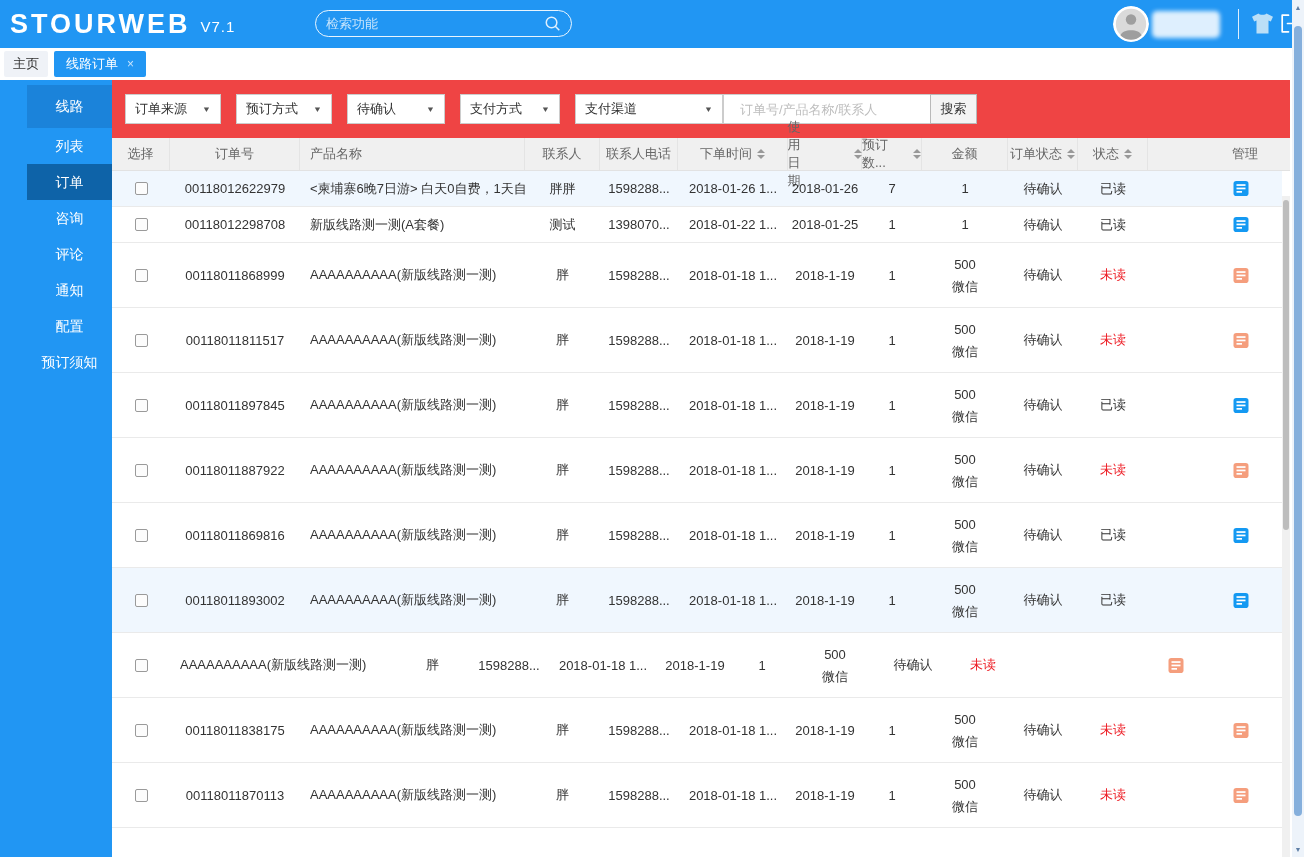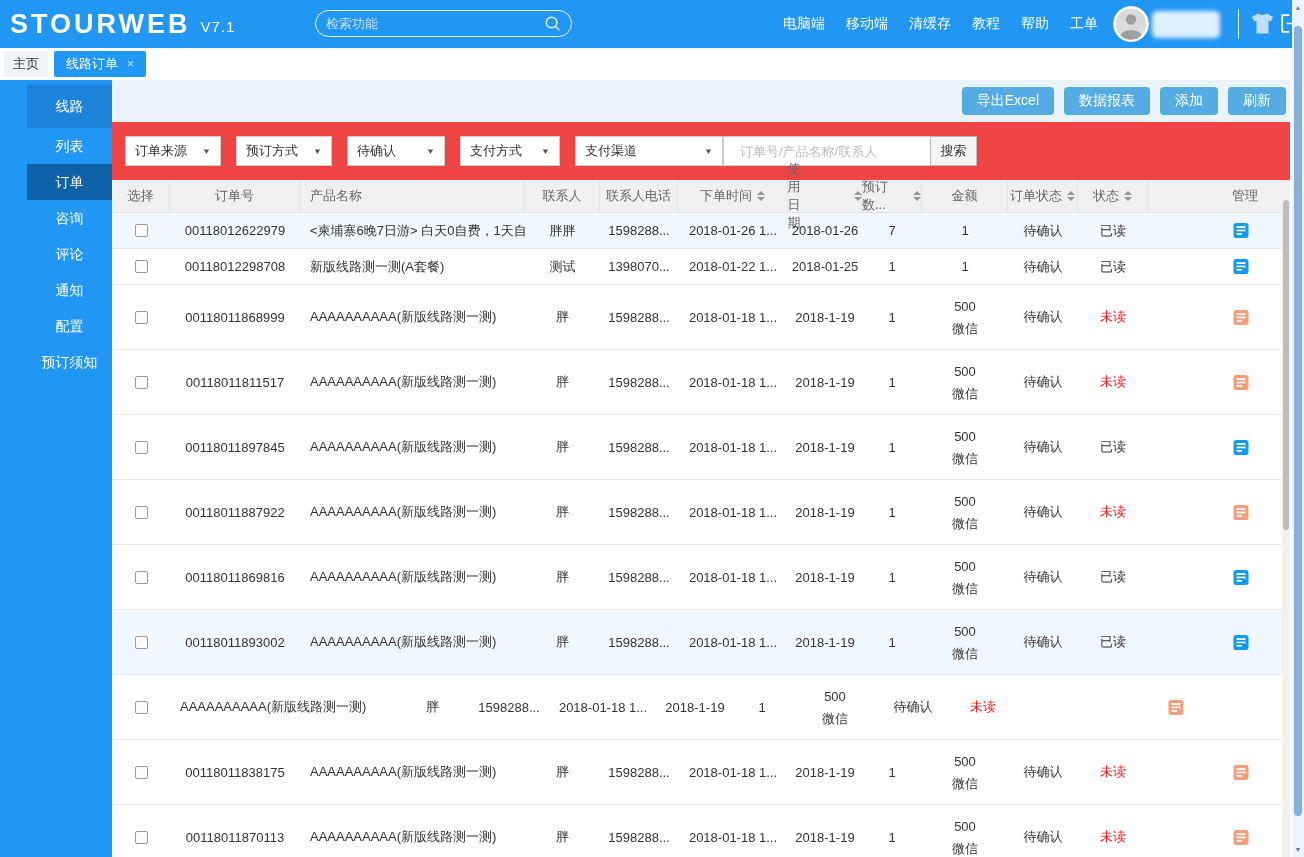--- a/index.html
+++ b/index.html
@@ -100,29 +100,20 @@
   </div>
   <div class="searchpill">
     <input placeholder="检索功能" style="">
     <span class="mag">
       <svg width="17" height="17" viewBox="0 0 18 18" fill="none" stroke="rgba(255,255,255,0.85)" stroke-width="1.6">
         <circle cx="8" cy="8" r="5.6"></circle>
           <line x1="12.2" y1="12.2" x2="16.2" y2="16.2"></line>
       </svg>
     </span>
   </div>
-  <div class="topnav">
-    <span>电脑端</span>
-    <span>移动端</span>
-    <span>清缓存</span>
-    <span>教程</span>
-    <span>帮助</span>
-    <span>工单</span>
-    <span>支持</span>
-  </div>
   <div class="avatar">
     <svg width="36" height="36" viewBox="0 0 36 36">
       <circle cx="18" cy="18" r="18" fill="#fff"></circle>
       <circle cx="18" cy="18" r="15.2" fill="#DADADA"></circle>
       <circle cx="18" cy="13.5" r="5.2" fill="#9E9E9E"></circle>
       <path d="M7.5 29.5 C9 22.5 27 22.5 28.5 29.5 A15.2 15.2 0 0 1 7.5 29.5 Z" fill="#9E9E9E"></path>
     </svg>
   </div>
   <div class="blob"></div>
   <div class="vdiv"></div>
@@ -153,26 +144,20 @@
     <div class="side-item"><span>列表</span></div>
     <div class="side-item active"><span>订单</span></div>
     <div class="side-item"><span>咨询</span></div>
     <div class="side-item"><span>评论</span></div>
     <div class="side-item"><span>通知</span></div>
     <div class="side-item"><span>配置</span></div>
     <div class="side-item"><span>预订须知</span></div>
   </div>
 
 <div class="main">
-  <div class="btnstrip" id="toolbar">
-      <button class="tb-btn">导出Excel</button>
-      <button class="tb-btn">数据报表</button>
-      <button class="tb-btn">添加</button>
-      <button class="tb-btn">刷新</button>
-    </div>
   <div class="filterbar">
     <div class="selwrap" id="selwrap">
         <div class="fsel">
     <span class="flbl">订单来源</span>
     <span class="caret">▼</span>
   </div>
         <div class="fsel">
     <span class="flbl">预订方式</span>
     <span class="caret">▼</span>
   </div>

